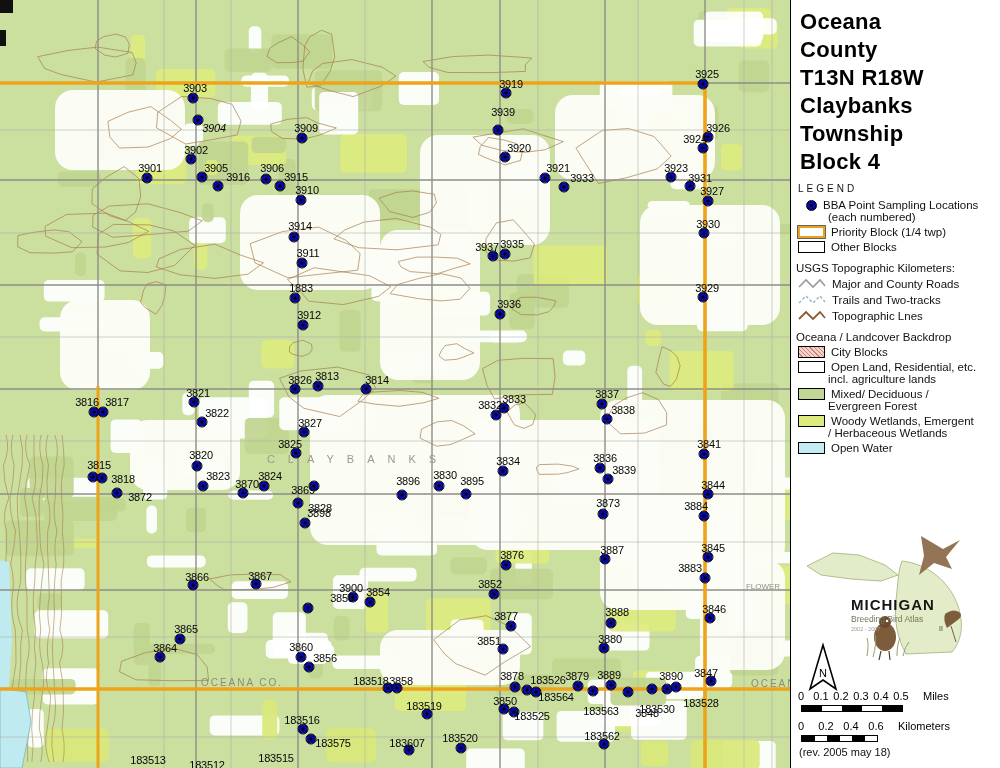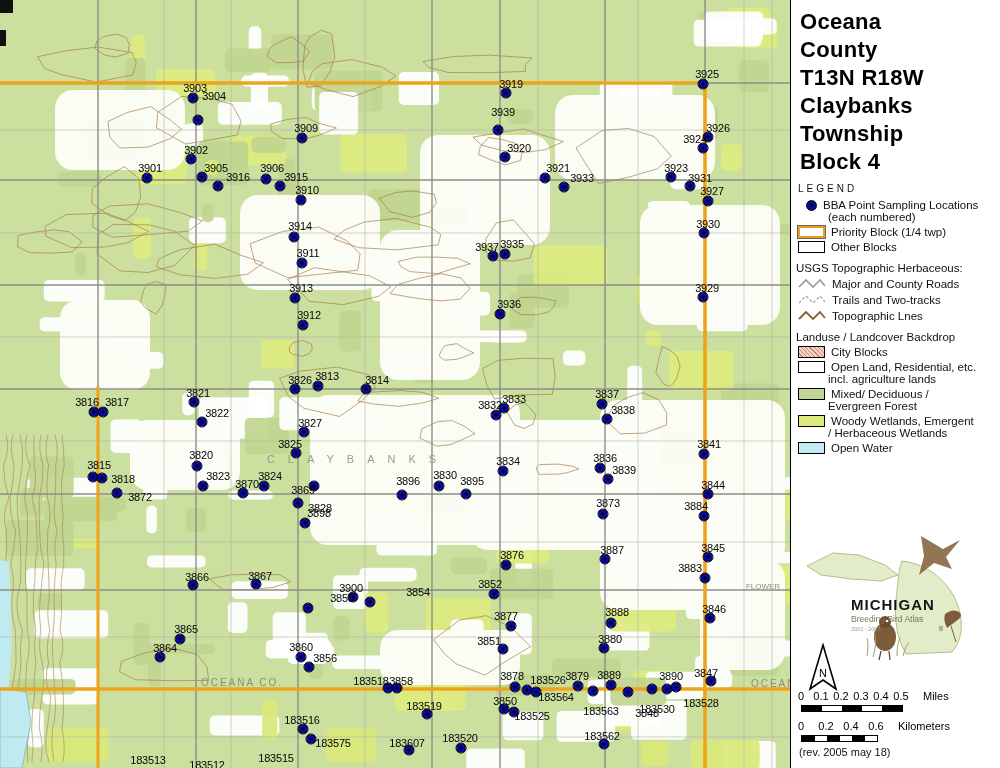--- a/index.html
+++ b/index.html
@@ -319,21 +319,21 @@
         <path d="M705,83 V768" stroke="#EEA41A" stroke-width="3.6" fill="none"></path>
         <path d="M0,689 H790" stroke="#EEA41A" stroke-width="3.6" fill="none"></path>
         <path d="M98,386 V768" stroke="#EEA41A" stroke-width="3" fill="none"></path>
         <rect x="0" y="0" width="13" height="13" fill="#101010"></rect>
         <rect x="0" y="30" width="6" height="16" fill="#101010"></rect>
       </svg>
     <div id="overlay">
         <div class="pt-dot" title="3903" style="left: 193px; top: 98px;"></div>
         <div class="pt-label" style="left: 195px; top: 88px;">3903</div>
         <div class="pt-dot" title="3904" style="left: 198px; top: 120px;"></div>
-        <div class="pt-label" style="left: 214px; top: 96px;">3904</div>
+        <div class="pt-label" style="left: 214px; top: 128px; font-style: italic;">3904</div>
         <div class="pt-dot" title="3909" style="left: 302px; top: 138px;"></div>
         <div class="pt-label" style="left: 306px; top: 128px;">3909</div>
         <div class="pt-dot" title="3902" style="left: 191px; top: 159px;"></div>
         <div class="pt-label" style="left: 196px; top: 150px;">3902</div>
         <div class="pt-dot" title="3901" style="left: 147px; top: 178px;"></div>
         <div class="pt-label" style="left: 150px; top: 168px;">3901</div>
         <div class="pt-dot" title="3905" style="left: 202px; top: 177px;"></div>
         <div class="pt-label" style="left: 216px; top: 168px;">3905</div>
         <div class="pt-dot" title="3916" style="left: 218px; top: 186px;"></div>
         <div class="pt-label" style="left: 238px; top: 177px;">3916</div>
@@ -341,21 +341,21 @@
         <div class="pt-label" style="left: 272px; top: 168px;">3906</div>
         <div class="pt-dot" title="3915" style="left: 280px; top: 186px;"></div>
         <div class="pt-label" style="left: 296px; top: 177px;">3915</div>
         <div class="pt-dot" title="3910" style="left: 301px; top: 200px;"></div>
         <div class="pt-label" style="left: 307px; top: 190px;">3910</div>
         <div class="pt-dot" title="3914" style="left: 294px; top: 237px;"></div>
         <div class="pt-label" style="left: 300px; top: 226px;">3914</div>
         <div class="pt-dot" title="3911" style="left: 302px; top: 263px;"></div>
         <div class="pt-label" style="left: 308px; top: 253px;">3911</div>
         <div class="pt-dot" title="3913" style="left: 295px; top: 298px;"></div>
-        <div class="pt-label" style="left: 301px; top: 288px;">3913</div>
+        <div class="pt-label" style="left: 301px; top: 288px;">1883</div>
         <div class="pt-dot" title="3912" style="left: 303px; top: 325px;"></div>
         <div class="pt-label" style="left: 309px; top: 315px;">3912</div>
         <div class="pt-dot" title="3919" style="left: 506px; top: 93px;"></div>
         <div class="pt-label" style="left: 511px; top: 84px;">3919</div>
         <div class="pt-dot" title="3939" style="left: 498px; top: 130px;"></div>
         <div class="pt-label" style="left: 503px; top: 112px; text-align: center;">3939</div>
         <div class="pt-dot" title="3920" style="left: 505px; top: 157px;"></div>
         <div class="pt-label" style="left: 519px; top: 148px;">3920</div>
         <div class="pt-dot" title="3921" style="left: 545px; top: 178px;"></div>
         <div class="pt-label" style="left: 558px; top: 168px;">3921</div>
@@ -465,21 +465,21 @@
         <div class="pt-label" style="left: 610px; top: 639px;">3880</div>
         <div class="pt-dot" title="3866" style="left: 193px; top: 585px;"></div>
         <div class="pt-label" style="left: 197px; top: 577px;">3866</div>
         <div class="pt-dot" title="3867" style="left: 256px; top: 584px;"></div>
         <div class="pt-label" style="left: 260px; top: 576px;">3867</div>
         <div class="pt-dot" title="3855" style="left: 308px; top: 608px;"></div>
         <div class="pt-label" style="left: 313px; top: 598px; margin-left: 29px;">3855</div>
         <div class="pt-dot" title="3900" style="left: 353px; top: 597px;"></div>
         <div class="pt-label" style="left: 351px; top: 588px;">3900</div>
         <div class="pt-dot" title="3854" style="left: 370px; top: 602px;"></div>
-        <div class="pt-label" style="left: 378px; top: 592px; margin-left: 40px;">3854</div>
+        <div class="pt-label" style="left: 378px; top: 592px;">3854</div>
         <div class="pt-dot" title="3865" style="left: 180px; top: 639px;"></div>
         <div class="pt-label" style="left: 186px; top: 629px;">3865</div>
         <div class="pt-dot" title="3864" style="left: 160px; top: 657px;"></div>
         <div class="pt-label" style="left: 165px; top: 648px;">3864</div>
         <div class="pt-dot" title="3860" style="left: 301px; top: 657px;"></div>
         <div class="pt-label" style="left: 301px; top: 647px;">3860</div>
         <div class="pt-dot" title="3856" style="left: 309px; top: 667px;"></div>
         <div class="pt-label" style="left: 325px; top: 658px;">3856</div>
         <div class="pt-dot" title="3852" style="left: 494px; top: 594px;"></div>
         <div class="pt-label" style="left: 490px; top: 584px;">3852</div>
@@ -559,41 +559,41 @@
 
     <div class="lrow">
       <span class="sw priority"></span>
       <span class="txt">Priority Block (1/4 twp)</span>
     </div>
     <div class="lrow">
       <span class="sw"></span>
       <span class="txt">Other Blocks</span>
     </div>
 
-    <div class="sec-head">USGS Topographic Herbaceous:</div>
+    <div class="sec-head">USGS Topographic Kilometers:</div>
     <div class="lrow">
       <svg class="zig" width="28" height="13">
           <polyline points="1,10 8,3 15,10 22,3 27,9" fill="none" stroke="#9a9a9a" stroke-width="1.6"></polyline>
         </svg>
       <span class="txt">Major and County Roads</span>
     </div>
     <div class="lrow">
       <svg class="zig" width="28" height="13">
           <polyline points="1,10 8,3 15,10 22,3 27,9" fill="none" stroke="#9ab4c2" stroke-width="1.4" stroke-dasharray="3,2"></polyline>
         </svg>
       <span class="txt">Trails and Two-tracks</span>
     </div>
     <div class="lrow">
       <svg class="zig" width="28" height="13">
           <polyline points="1,10 8,3 15,10 22,3 27,9" fill="none" stroke="#8a5a30" stroke-width="1.8"></polyline>
         </svg>
       <span class="txt">Topographic Lnes</span>
     </div>
 
-    <div class="sec-head">Landuse / Landcover Backdrop</div>
+    <div class="sec-head">Oceana / Landcover Backdrop</div>
     <div class="lrow">
       <span class="sw city"></span>
       <span class="txt">City Blocks</span>
     </div>
     <div class="lrow">
       <span class="sw"></span>
       <span class="txt">Open Land, Residential, etc.</span>
     </div>
     <div class="sub">incl. agriculture lands</div>
     <div class="lrow">

